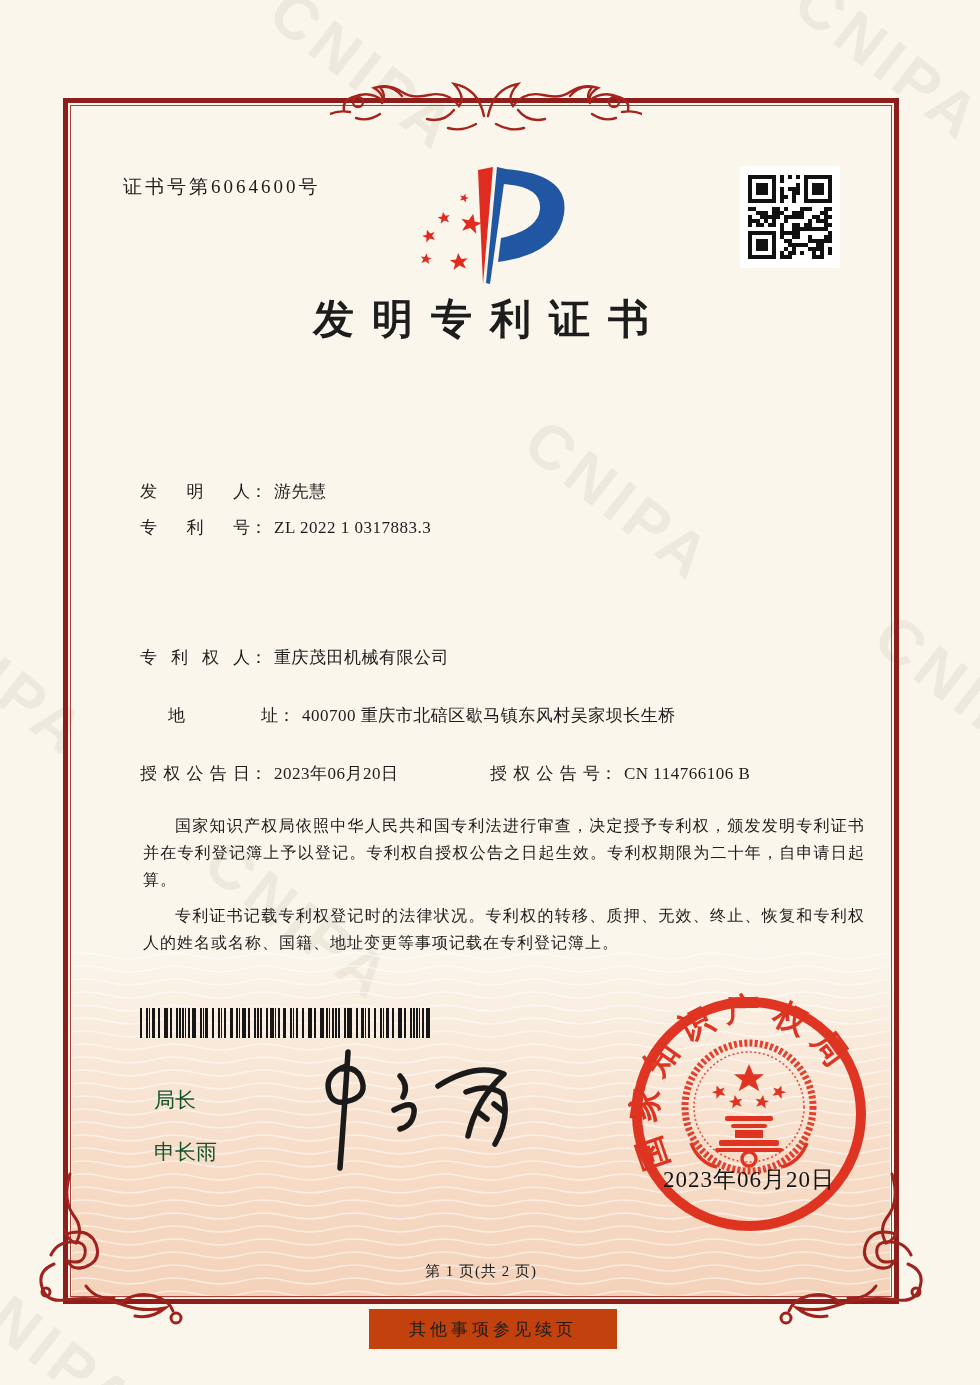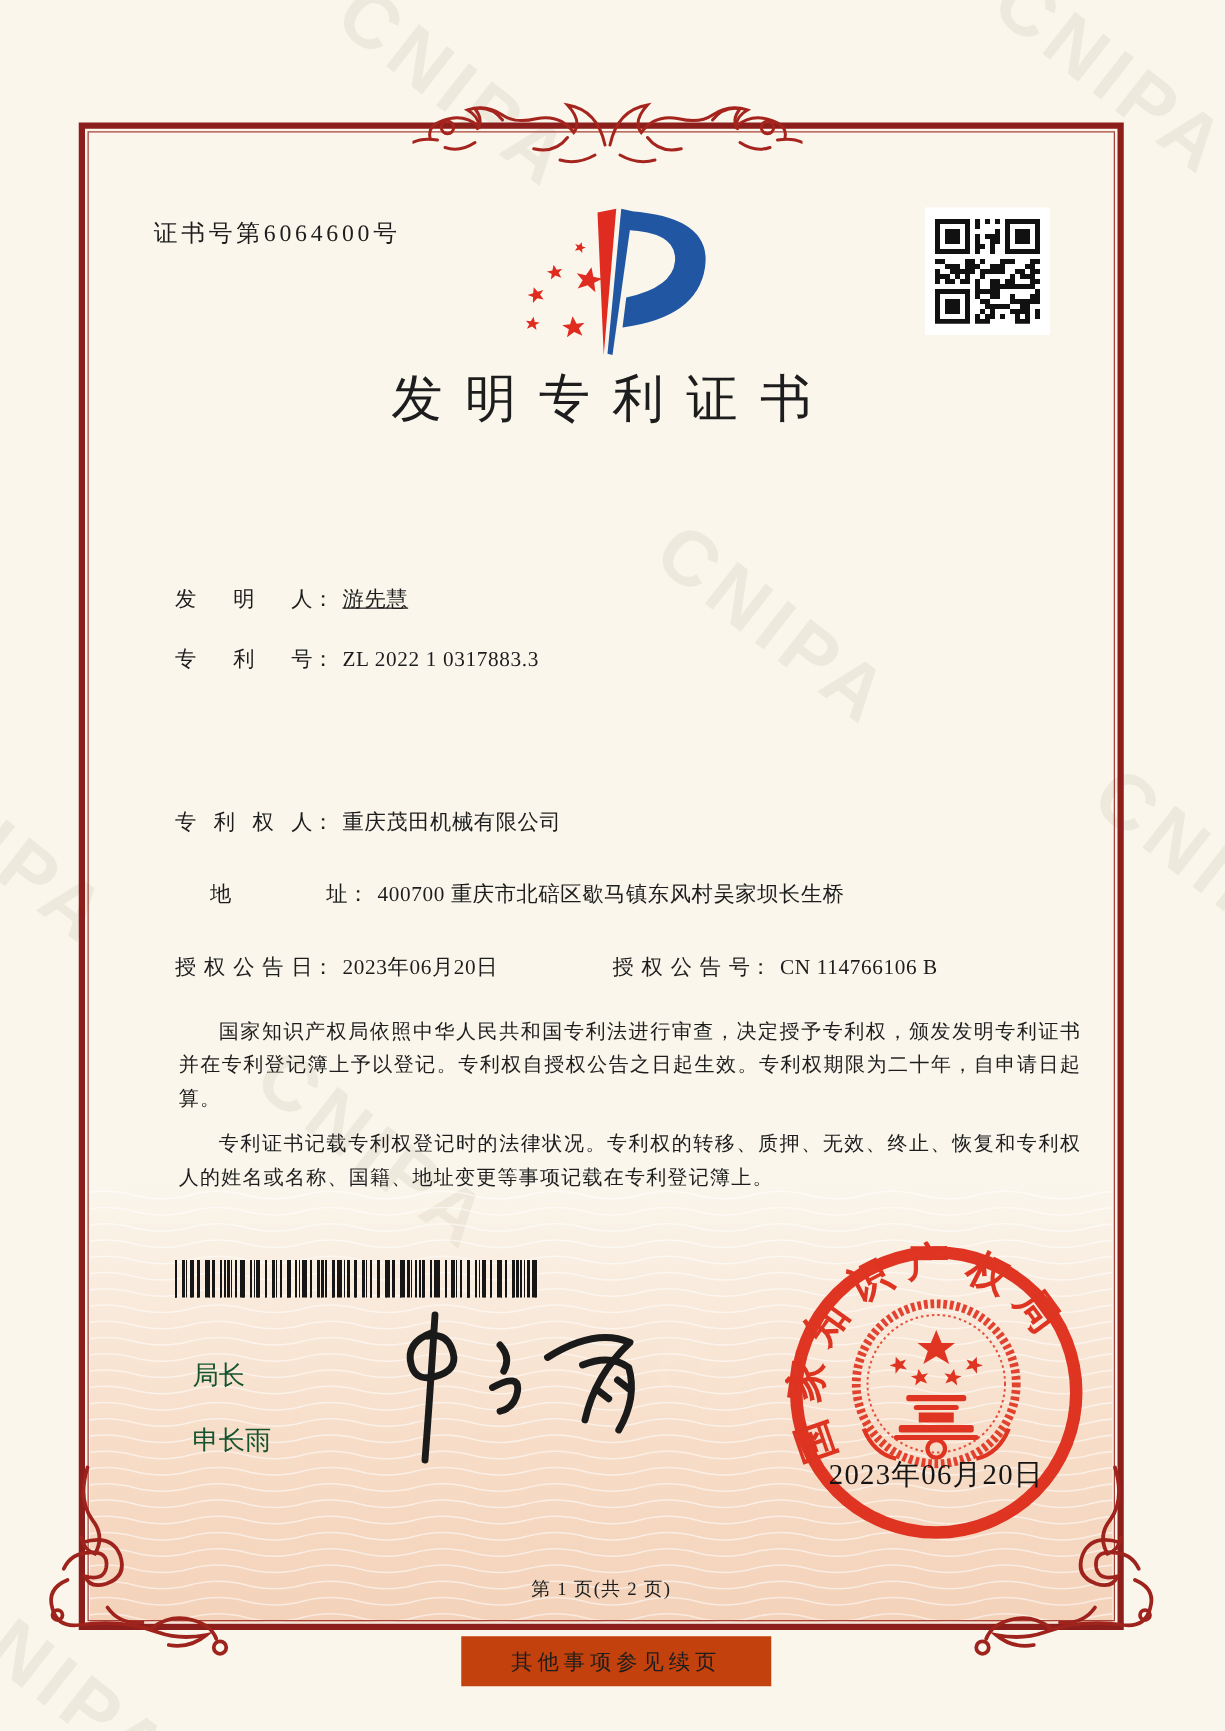--- a/index.html
+++ b/index.html
@@ -37,21 +37,21 @@
   
   .cert-no{position:absolute; left:123px; top:174px; font-size:19px; letter-spacing:3px; z-index:5;}
   .logo{position:absolute; left:408px; top:156px; width:170px; height:142px; z-index:5;}
   .qr-box{
     position:absolute; left:740px; top:166px; width:100px; height:102px;
     background:#ffffff; z-index:5; display:flex; align-items:center; justify-content:center;
   }
   .qr-box svg{width:84px; height:84px;}
   .doc-title{
     position:absolute; left:63px; top:292px; width:836px; text-align:center;
-    font-size:41px; font-weight:normal; letter-spacing:18px; text-indent:18px; z-index:5;
+    font-size:41px; font-weight:bold; letter-spacing:18px; text-indent:18px; z-index:5;
   }
   
   .field-row{position:absolute; left:140px; font-size:17px; z-index:5; white-space:nowrap;}
   .field-label{
     display:inline-block; width:110px; text-align:justify; text-align-last:justify;
     vertical-align:bottom;
   }
   .field-colon{display:inline-block;}
   .field-value{margin-left:7px; letter-spacing:0.5px;}
   .grant-no-group{position:absolute; left:350px; top:0;}
@@ -345,21 +345,21 @@
           <rect x="10" y="20" width="1" height="1"></rect>
           <rect x="16" y="20" width="1" height="1"></rect>
           <rect x="17" y="20" width="1" height="1"></rect>
           <rect x="18" y="20" width="1" height="1"></rect>
         </g>
     </svg>
   </div>
 
   <div class="doc-title">发明专利证书</div>
 
-  <div class="field-row" style="top:468px;text-decoration:underline;">
+  <div class="field-row" style="top:480px;">
     <span class="field-label">发明人</span><span class="field-colon">：</span><span class="field-value">游先慧</span>
   </div>
   <div class="field-row" style="top:516px;">
     <span class="field-label">专利号</span><span class="field-colon">：</span><span class="field-value">ZL 2022 1 0317883.3</span>
   </div>
   <div class="field-row" style="top:646px;">
     <span class="field-label">专利权人</span><span class="field-colon">：</span><span class="field-value">重庆茂田机械有限公司</span>
   </div>
   <div class="field-row" style="top:704px;margin-left:28px;">
     <span class="field-label">地址</span><span class="field-colon">：</span><span class="field-value">400700 重庆市北碚区歇马镇东风村吴家坝长生桥</span>

